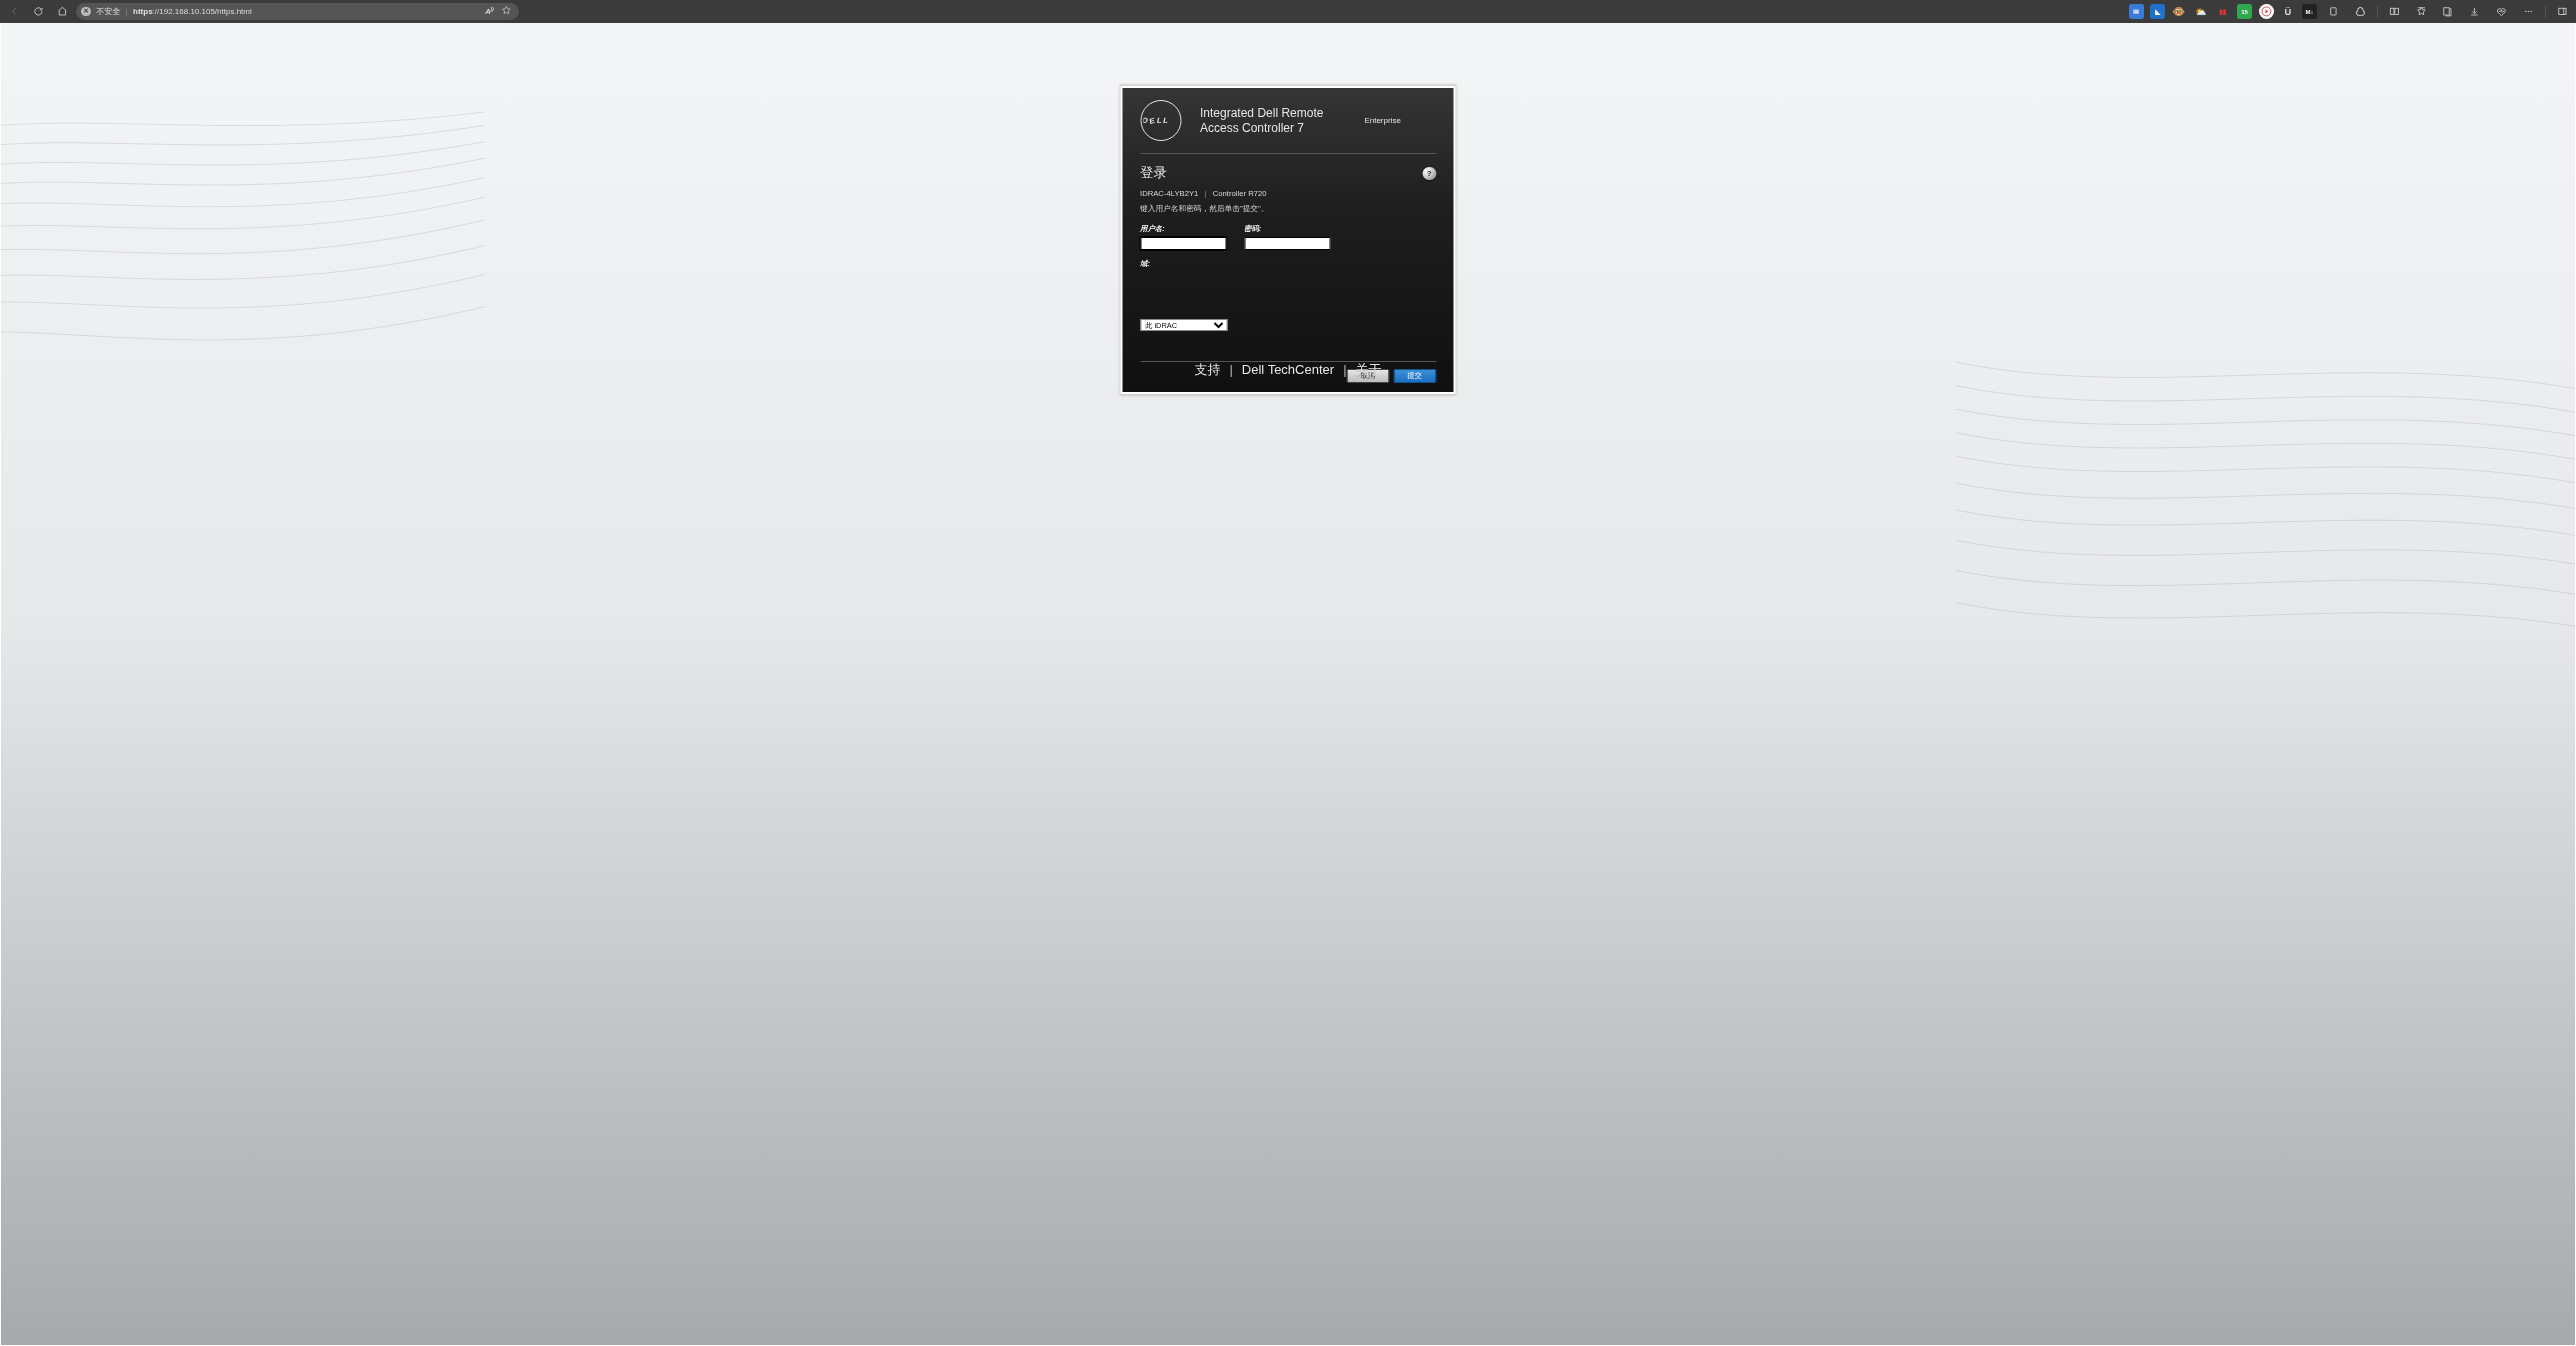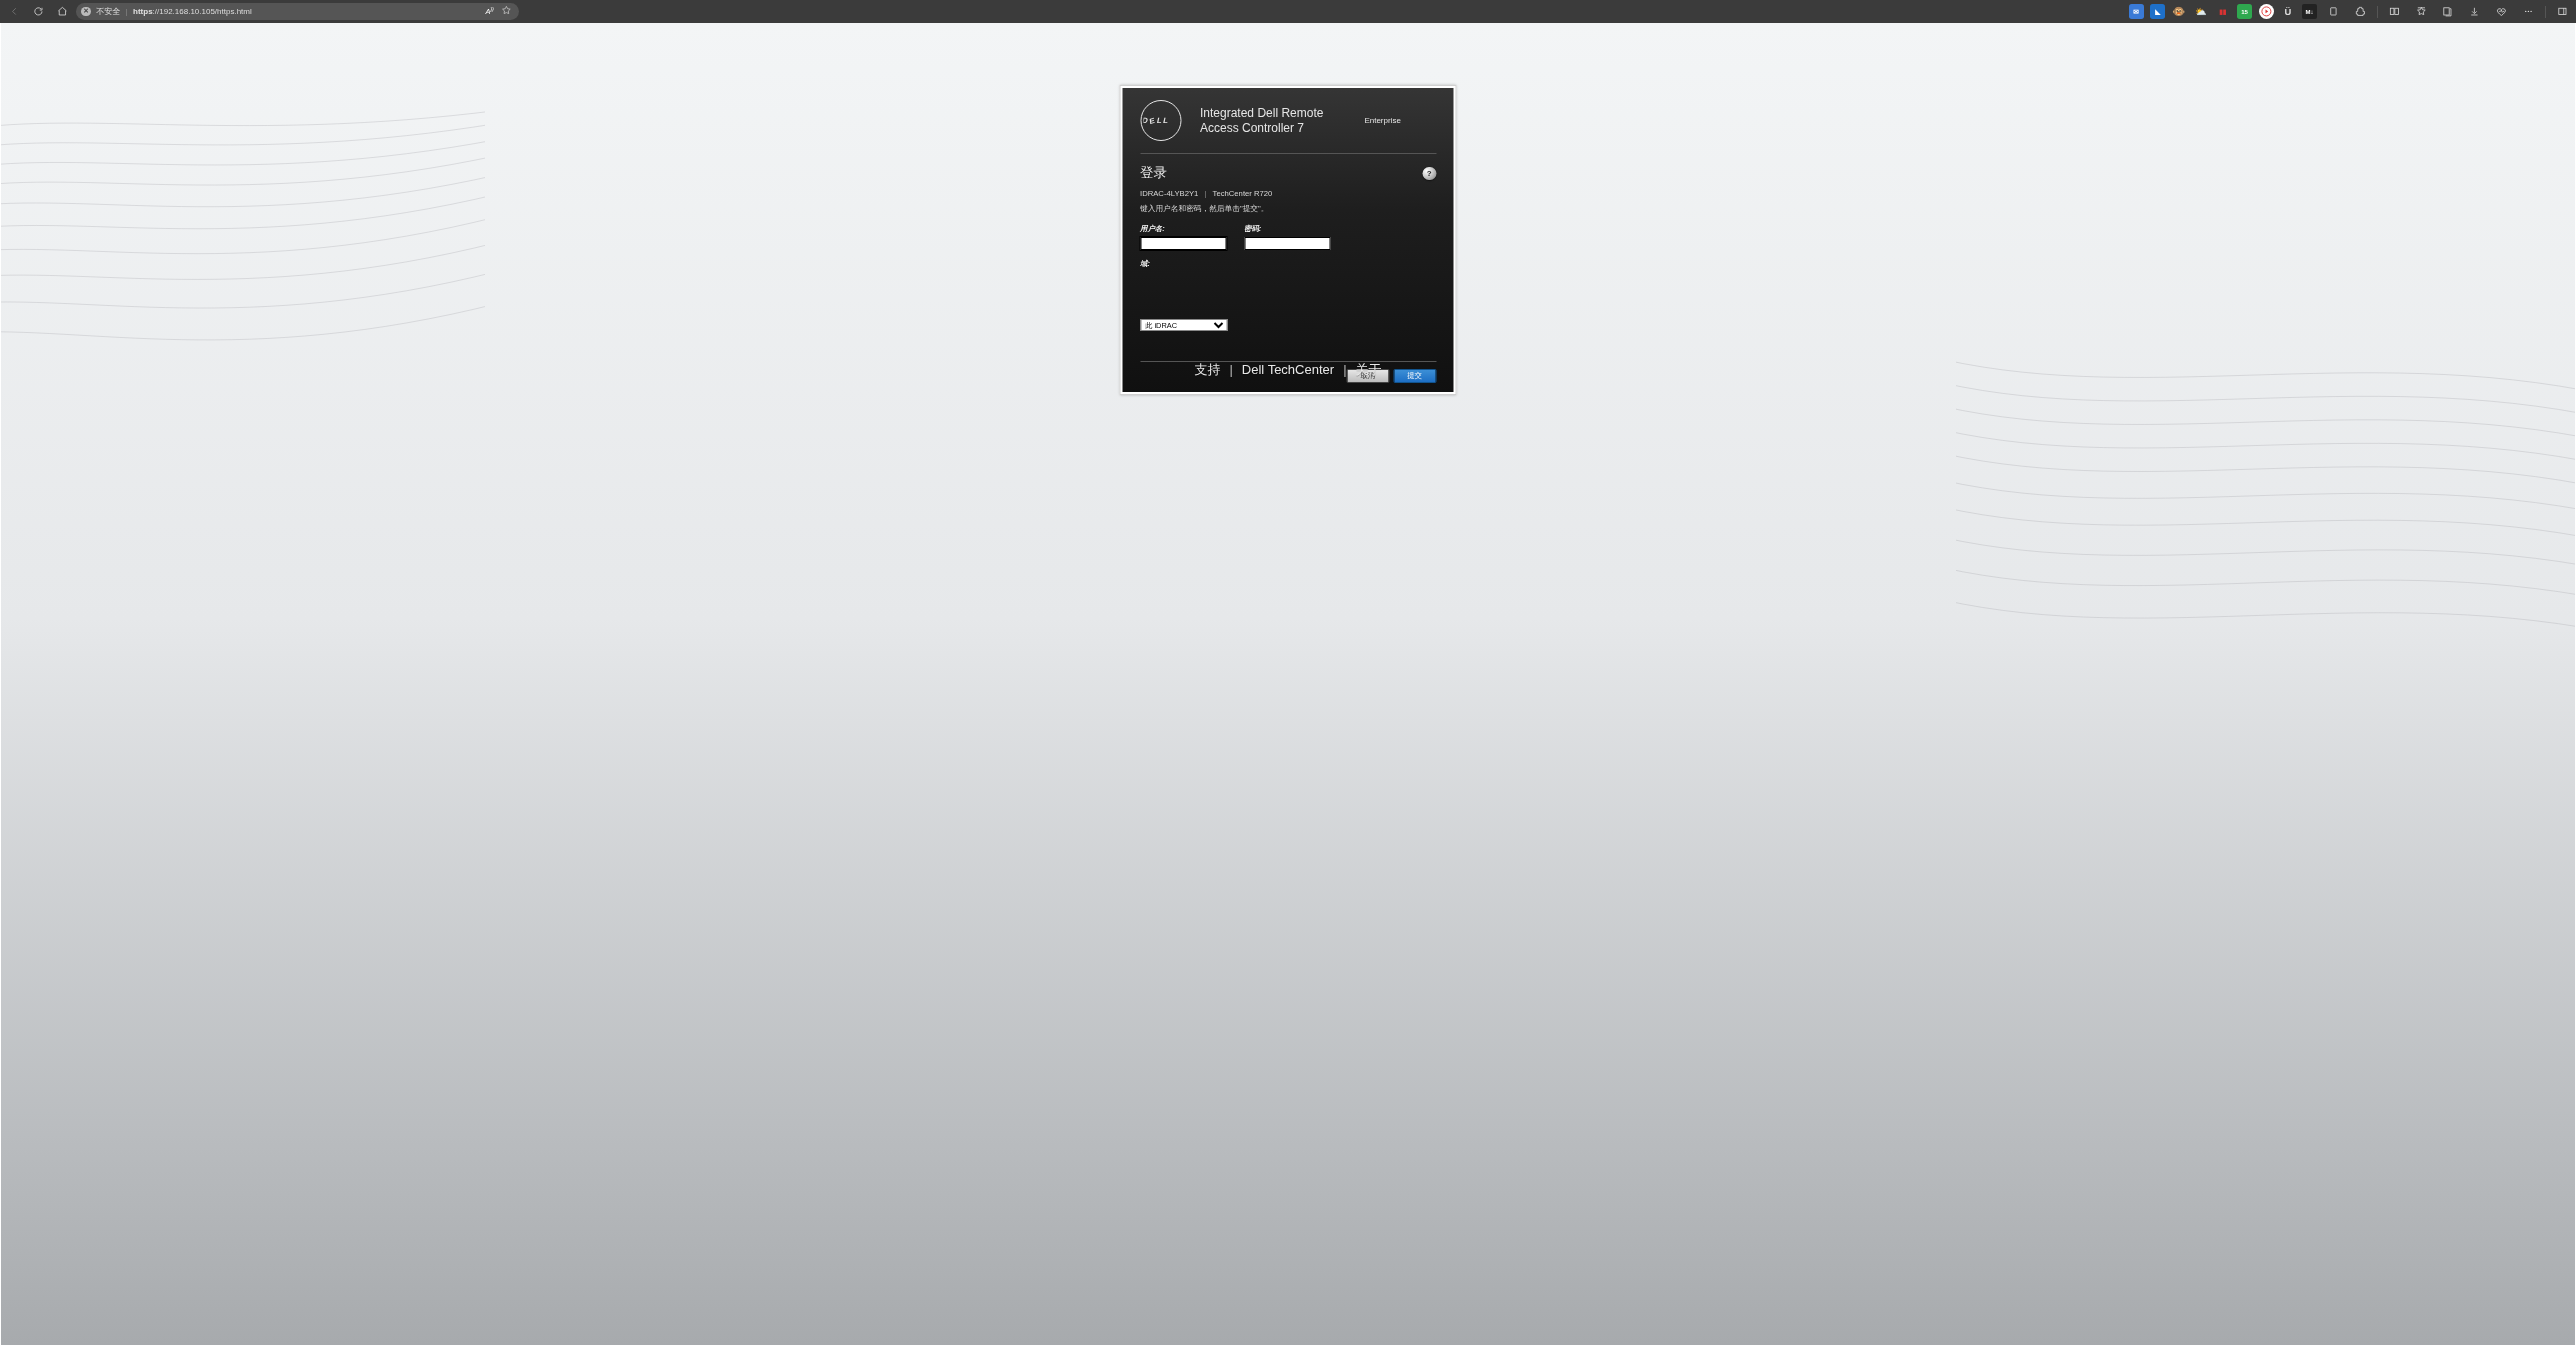--- a/index.html
+++ b/index.html
@@ -276,21 +276,21 @@
       <div class="hr"></div>
 
       <div class="login-title-row">
         <div class="login-title">登录</div>
         <div class="help-ball">?</div>
       </div>
 
       <div class="sys-line">
         <span>IDRAC-4LYB2Y1</span>
         <span class="sys-sep">|</span>
-        <span>TechCenter R720</span>
+        <span>Controller R720</span>
       </div>
       <div class="hint-line">键入用户名和密码，然后单击"提交"。</div>
 
       <div class="form-row">
         <div class="field">
           <label>用户名:</label>
           <input type="text" class="focused" style="">
         </div>
         <div class="field">
           <label>密码:</label>

